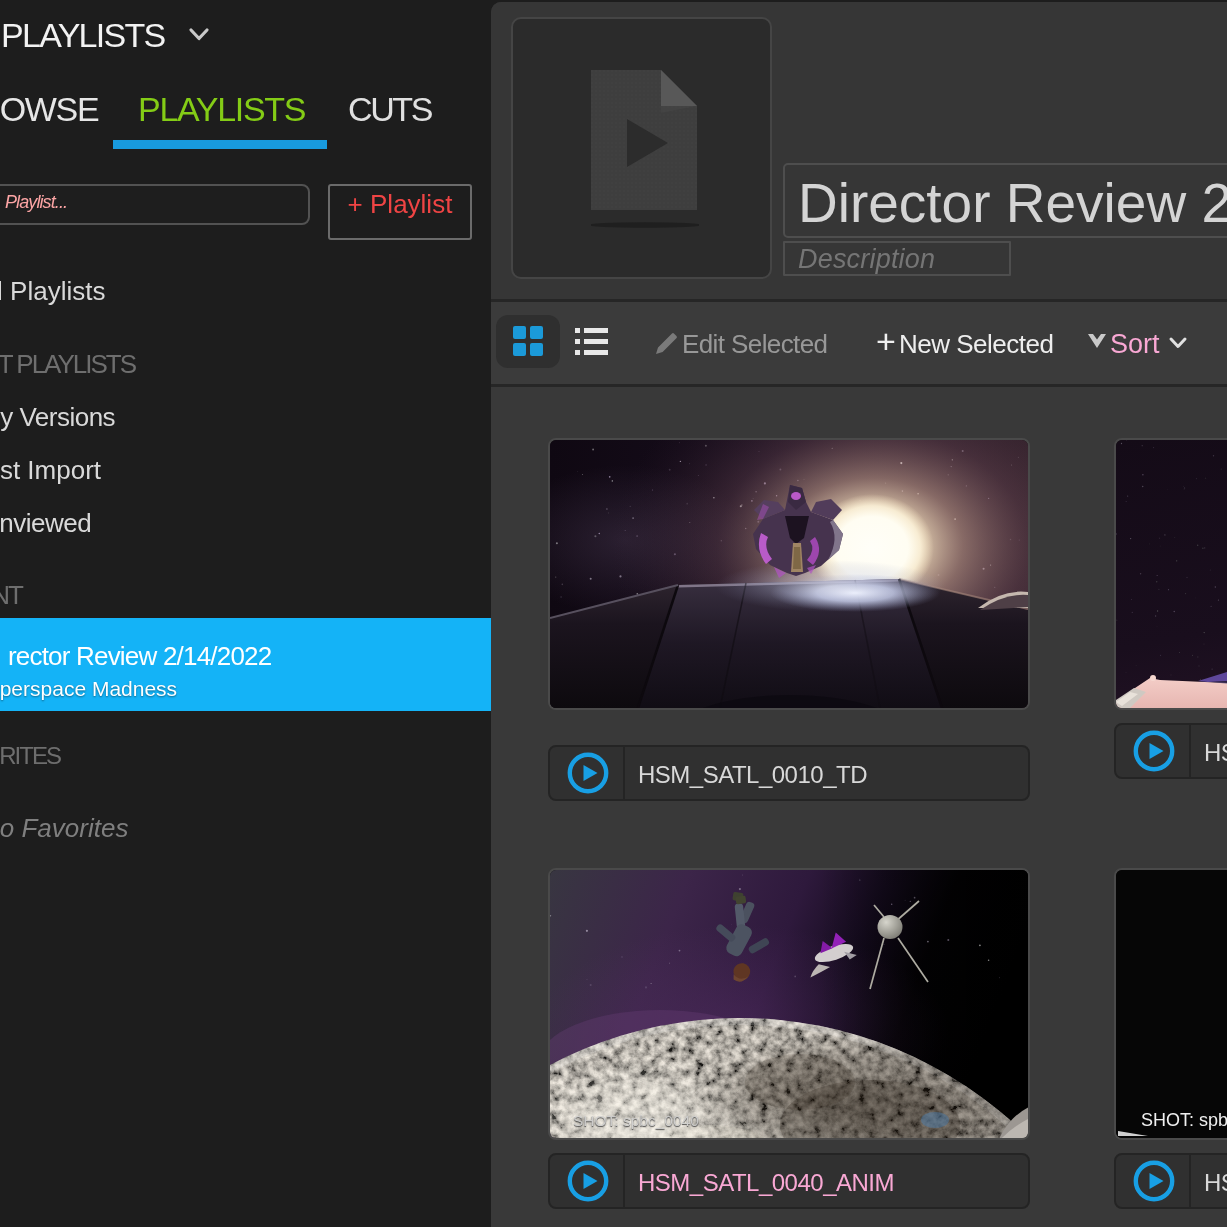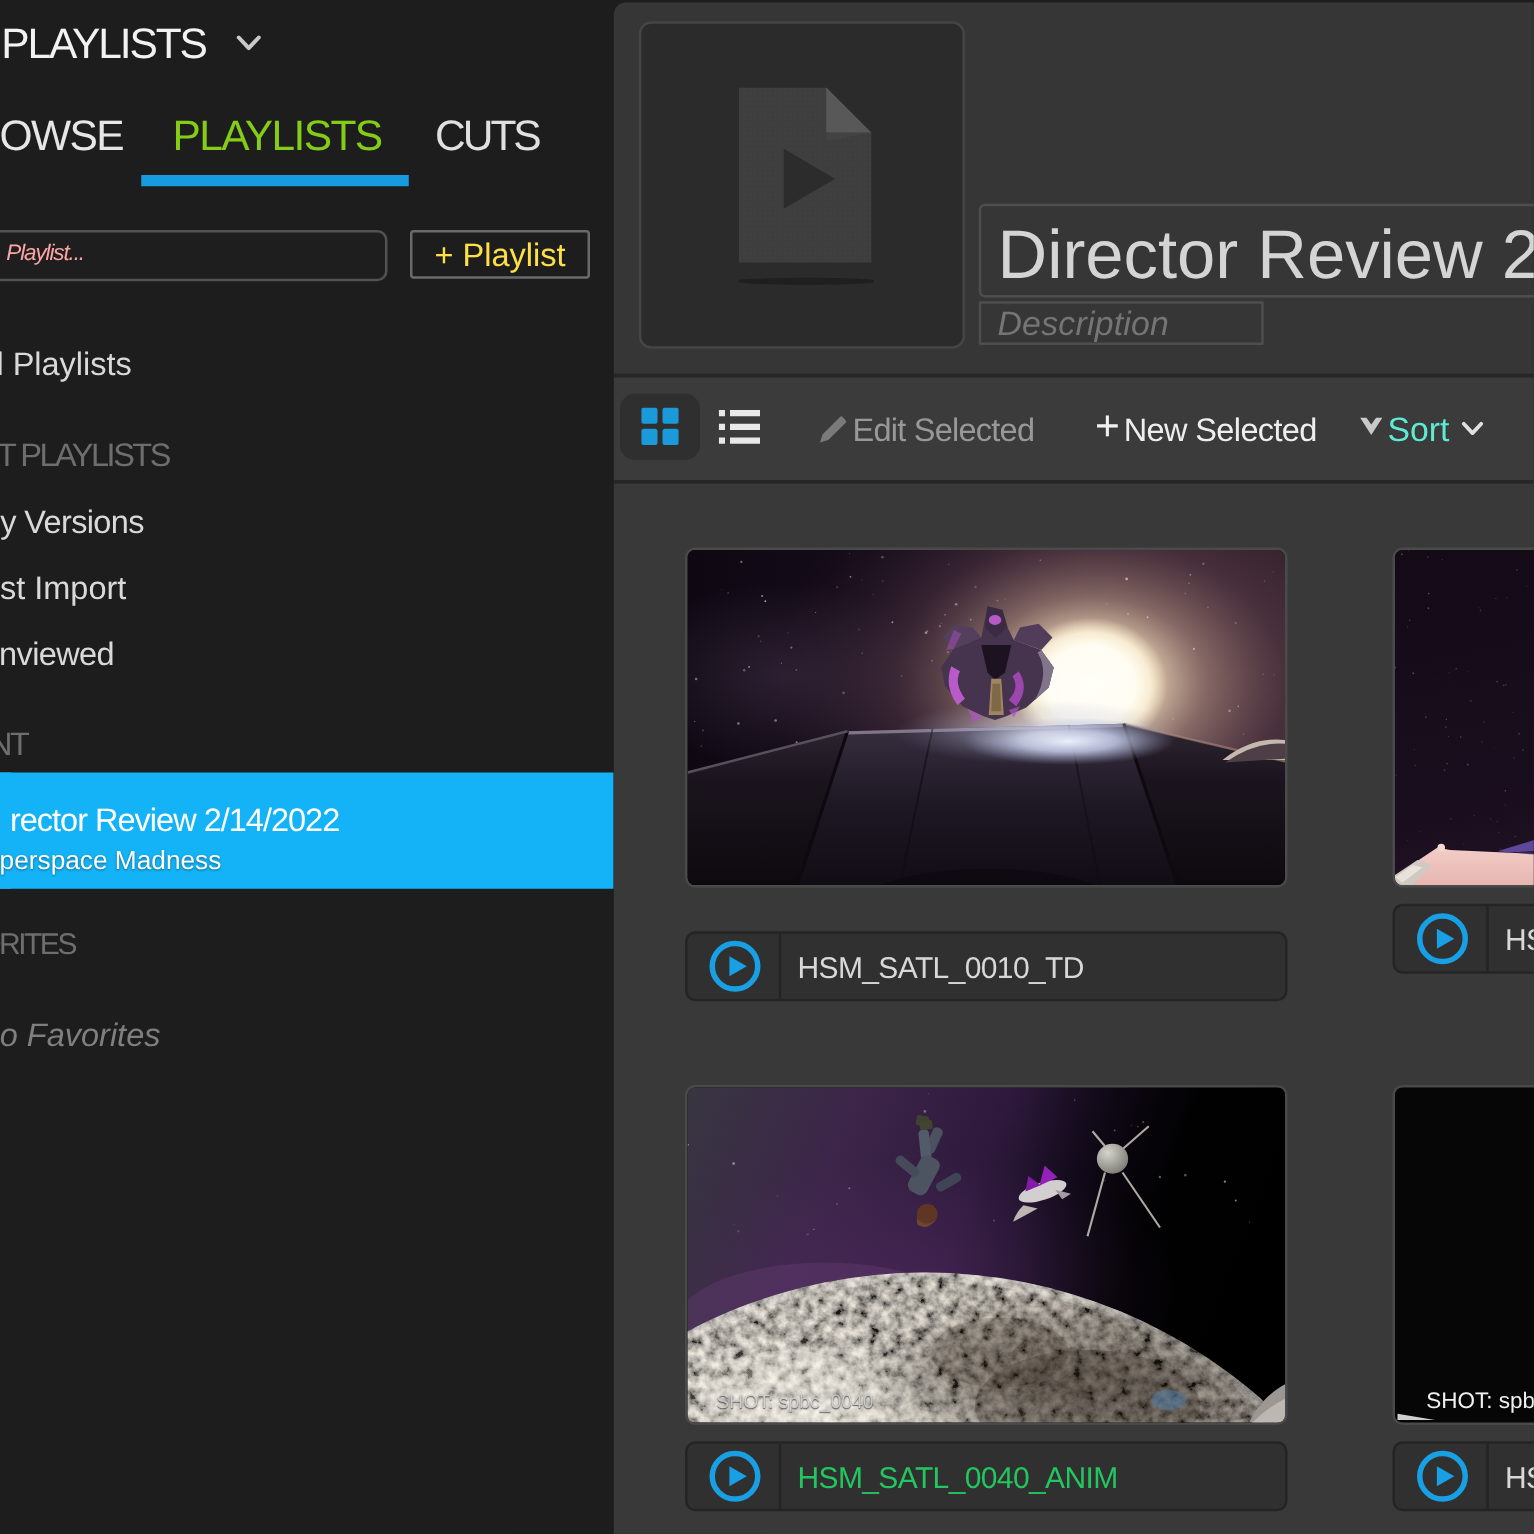--- a/index.html
+++ b/index.html
@@ -17,21 +17,21 @@
   <svg class="abs" style="left:188px;top:27px;" width="22" height="16" viewBox="0 0 22 16">
       <path d="M3 3 L11 11.5 L19 3" fill="none" stroke="#c9c9c9" stroke-width="3.2" stroke-linecap="round" stroke-linejoin="round"></path>
     </svg>
   <div class="abs" style="left:-45px;top:90px;color:#e6e6e6;font-size:34px;letter-spacing:-1.3px;white-space:nowrap;">BROWSE</div>
   <div class="abs" style="left:138px;top:90px;color:#84cc16;font-size:34px;letter-spacing:-1.3px;white-space:nowrap;">PLAYLISTS</div>
   <div class="abs" style="left:348px;top:90px;color:#e0e0e0;font-size:34px;letter-spacing:-2.4px;white-space:nowrap;">CUTS</div>
   <div class="abs" style="left:113px;top:140px;width:214px;height:9px;background:#189ade;"></div>
   <div class="abs" style="left:-30px;top:184px;width:340px;height:41px;border:2px solid #525252;border-radius:8px;background:#1e1e1e;">
     <div style="position:absolute;left:33px;top:6px;color:#fca5a5;font-size:18px;font-style:italic;letter-spacing:-0.9px;">Playlist...</div>
   </div>
-  <div class="abs" style="left:328px;top:184px;width:144px;height:39px;border:2px solid #6b6b6b;border-radius:3px;color:#fde047;font-size:26px;text-align:center;line-height:37px;">+ Playlist</div>
+  <div class="abs" style="left:328px;top:184px;width:144px;height:56px;border:2px solid #6b6b6b;border-radius:3px;color:#ef4444;font-size:26px;text-align:center;line-height:37px;">+ Playlist</div>
   <div class="itm" style="left:-26px;top:276px;">All Playlists</div>
   <div class="hdr" style="left:-69px;top:349px;letter-spacing:-2px;">SMART PLAYLISTS</div>
   <div class="itm" style="left:-21px;top:402px;letter-spacing:-0.5px;">My Versions</div>
   <div class="itm" style="left:-29px;top:455px;">Last Import</div>
   <div class="itm" style="left:-19px;top:508px;letter-spacing:-0.5px;">Unviewed</div>
   <div class="hdr" style="left:-73px;top:580px;letter-spacing:-2px;">RECENT</div>
   <div class="abs" style="left:0;top:618px;width:491px;height:93px;background:#14b3f7;">
     <div style="position:absolute;left:-15px;top:23px;color:#ffffff;font-size:26px;letter-spacing:-0.8px;white-space:nowrap;">Director Review 2/14/2022</div>
     <div style="position:absolute;left:0;top:0;width:9px;height:93px;background:#14b3f7;"></div>
     <div style="position:absolute;left:-26px;top:59px;color:#ffffff;font-size:21px;white-space:nowrap;text-shadow:0 1px 2px rgba(0,0,0,0.45);">Hyperspace Madness</div>
@@ -84,21 +84,21 @@
   </svg>
   <svg class="abs" style="left:163px;top:28px;" width="26" height="26" viewBox="0 0 26 26">
     <path d="M2 24 L4 17.5 L18 3.5 Q19 2.5 20.4 3.9 L22.2 5.7 Q23.6 7.1 22.6 8.1 L8.6 22 Z" fill="#7a7a7a"></path>
   </svg>
   <div class="abs" style="left:191px;top:27px;color:#989898;font-size:26px;letter-spacing:-0.6px;">Edit Selected</div>
   <div class="abs" style="left:385px;top:20px;color:#f0f0f0;font-size:34px;font-weight:400;">+</div>
   <div class="abs" style="left:408px;top:27px;color:#eeeeee;font-size:26px;letter-spacing:-0.5px;">New Selected</div>
   <svg class="abs" style="left:597px;top:32px;" width="18" height="15" viewBox="0 0 18 15">
     <path d="M0 0 L5 0 L9 5.5 L13 0 L18 0 L9 14 Z" fill="#c9c9c9"></path>
   </svg>
-  <div class="abs" style="left:619px;top:27px;color:#5eead4;font-size:27px;">Sort</div>
+  <div class="abs" style="left:619px;top:27px;color:#f9a8d4;font-size:27px;">Sort</div>
   <svg class="abs" style="left:677px;top:34px;" width="20" height="14" viewBox="0 0 20 14">
         <path d="M3 3 L10 10.5 L17 3" fill="none" stroke="#e0e0e0" stroke-width="3" stroke-linecap="round" stroke-linejoin="round"></path>
       </svg>
 </div>
 
 <div class="abs" style="left:0;top:385px;width:736px;height:840px;background:#393939;">
 
   <div class="abs" style="left:57px;top:51px;width:482px;height:272px;border:2px solid #4a4a4a;border-radius:8px;background:#111;overflow:hidden;">
 <svg width="478" height="268" viewBox="0 0 478 268" preserveAspectRatio="none">
  <defs>
@@ -736,21 +736,21 @@
    <path d="M5 31 Q14 39 23 30 Q16 42 6 37 Z" fill="#744a2e"></path>
  </g>
  <text x="23" y="256" font-family="Liberation Sans, sans-serif" font-size="15.5" fill="#cccccc" opacity="0.85" style="text-shadow:0 1px 1px #333;">SHOT: spbc_0040</text>
 </svg></div>
   <div class="abs" style="left:57px;top:766px;width:482px;height:56px;border:2px solid #242424;border-radius:8px;background:#303030;">
     <div class="abs" style="left:17px;top:5px;"><svg width="42" height="42" viewBox="0 0 42 42">
       <circle cx="21" cy="21" r="18.2" fill="none" stroke="#189fe4" stroke-width="4.4"></circle>
       <path d="M16.5 13 L30.5 21 L16.5 29 Z" fill="#189fe4"></path>
     </svg></div>
     <div class="abs" style="left:73px;top:0;width:2px;height:52px;background:#242424;"></div>
-    <div class="abs" style="left:88px;top:14px;color:#22c55e;font-size:24px;letter-spacing:-0.5px;white-space:nowrap;">HSM_SATL_0040_ANIM</div>
+    <div class="abs" style="left:88px;top:14px;color:#f9a8d4;font-size:24px;letter-spacing:-0.5px;white-space:nowrap;">HSM_SATL_0040_ANIM</div>
   </div>
 
   <div class="abs" style="left:623px;top:481px;width:482px;height:272px;border:2px solid #4a4a4a;border-radius:8px;background:#111;overflow:hidden;">
 <svg width="478" height="268" viewBox="0 0 478 268" preserveAspectRatio="none">
  <rect width="478" height="268" fill="#060606"></rect>
  <text x="25" y="256" font-family="Liberation Sans, sans-serif" font-size="18" fill="#f0f0f0">SHOT: spbc_0040</text>
  <path d="M2 261 L32 266 L2 266 Z" fill="#cfcfcf"></path>
 </svg></div>
   <div class="abs" style="left:623px;top:766px;width:482px;height:56px;border:2px solid #242424;border-radius:8px;background:#303030;">
     <div class="abs" style="left:17px;top:5px;"><svg width="42" height="42" viewBox="0 0 42 42">

